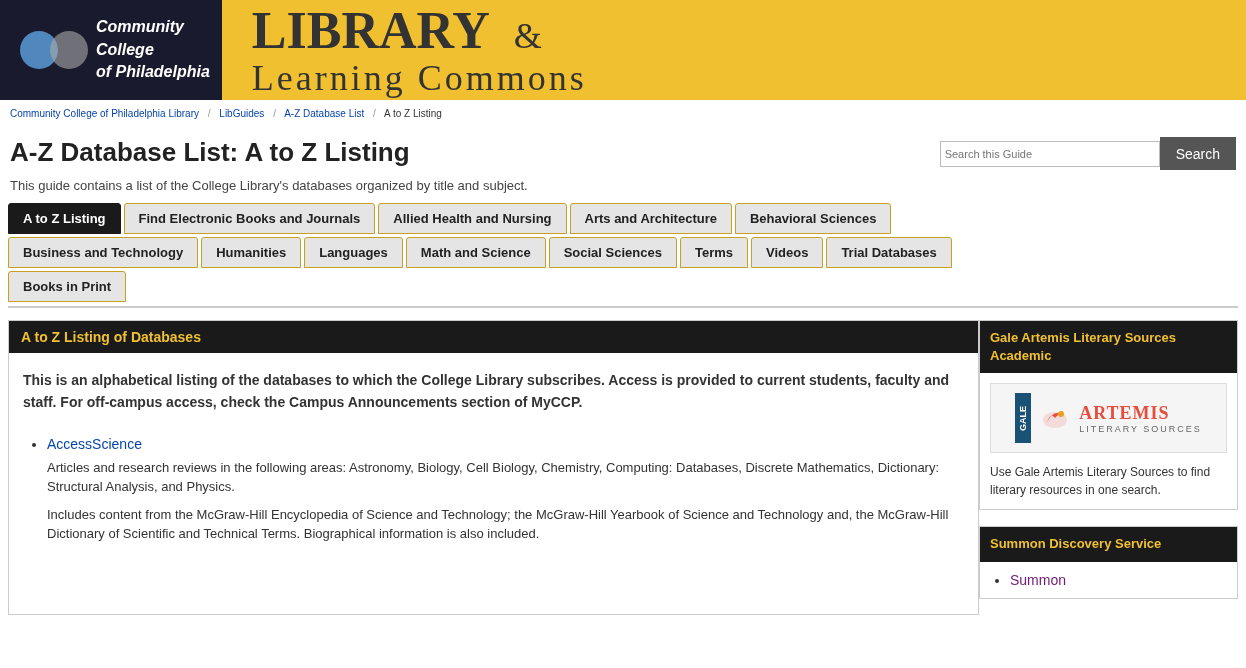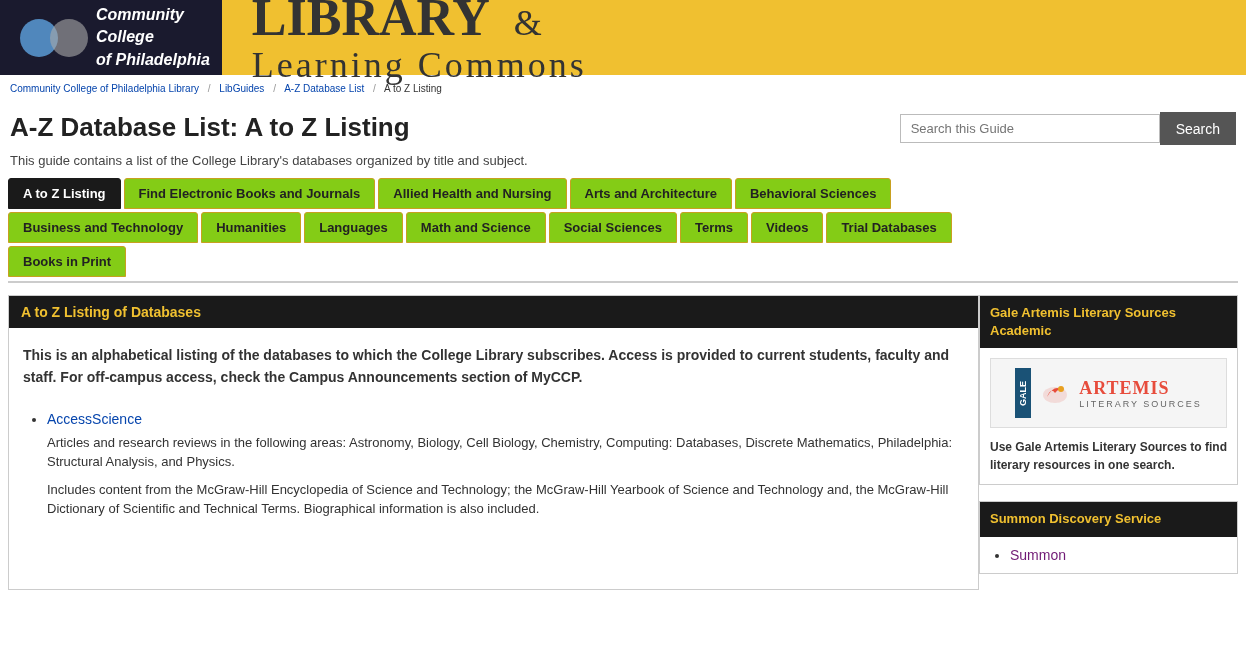--- a/index.html
+++ b/index.html
@@ -2,21 +2,21 @@
 <html><head>
   <meta charset="utf-8">
   <style>
     * { margin: 0; padding: 0; box-sizing: border-box; }
     body { font-family: Arial, sans-serif; font-size: 14px; color: #333; background: #fff; }
 
     
     .header {
       display: flex;
       align-items: stretch;
-      height: 75px;
+      height: 100px;
       background: #f0c030;
     }
     .header-logo {
       background: #1a1a2e;
       color: white;
       display: flex;
       align-items: center;
       padding: 10px 12px;
       min-width: 210px;
     }
@@ -81,23 +81,23 @@
       font-weight: bold;
       color: #222;
     }
     .search-box {
       display: flex;
       align-items: center;
       gap: 0;
     }
     .search-input {
       border: 1px solid #bbb;
-      padding: 6px 10px;
-      font-size: 13px;
-      width: 260px;
+      padding: 6px 4px;
+      font-size: 11px;
+      width: 220px;
       color: #aaa;
       outline: none;
     }
     .search-button {
       background: #555;
       color: white;
       border: none;
       padding: 7px 16px;
       font-size: 14px;
       cursor: pointer;
@@ -113,21 +113,21 @@
 
     
     .tabs-row1, .tabs-row2 {
       display: flex;
       flex-wrap: wrap;
       padding: 0 8px;
       gap: 3px;
       margin-bottom: 3px;
     }
     .tab {
-      background: #84cc16;
+      background: #e5e5e5;
       border: 1px solid #c8a020;
       padding: 7px 14px;
       font-size: 13px;
       font-weight: bold;
       color: #222;
       cursor: pointer;
       border-radius: 3px 3px 0 0;
       white-space: nowrap;
     }
     .tab.active {
@@ -271,21 +271,20 @@
     .artemis-subtitle-text {
       font-size: 9px;
       color: #666;
       letter-spacing: 2px;
       text-transform: uppercase;
     }
     .sidebar-desc {
       font-size: 12px;
       color: #333;
       line-height: 1.5;
-      font-weight: bold;
     }
     .sidebar-link {
       color: #701a75;
       text-decoration: none;
     }
   </style>
 </head>
 <body>
 
 <div class="header">
@@ -365,21 +364,21 @@
   <div class="content-box">
     <div class="content-box-header">A to Z Listing of Databases</div>
     <div class="content-box-body">
       <p class="intro-text">This is an alphabetical listing of the databases to which the College Library subscribes. Access is provided to current students, faculty and staff. For off-campus access, check the Campus Announcements section of MyCCP.</p>
       <div class="db-entry">
         <ul>
           <li>
             <a href="#" class="db-link">AccessScience</a>
           </li>
         </ul>
-        <p class="db-desc">Articles and research reviews in the following areas: Astronomy, Biology, Cell Biology, Chemistry, Computing: Databases, Discrete Mathematics, Philadelphia: Structural Analysis, and Physics.</p>
+        <p class="db-desc">Articles and research reviews in the following areas: Astronomy, Biology, Cell Biology, Chemistry, Computing: Databases, Discrete Mathematics, Dictionary: Structural Analysis, and Physics.</p>
         <p class="db-desc2">Includes content from the McGraw-Hill Encyclopedia of Science and Technology; the McGraw-Hill Yearbook of Science and Technology and, the McGraw-Hill Dictionary of Scientific and Technical Terms. Biographical information is also included.</p>
       </div>
     </div>
   </div>
 
   <div class="sidebar">
 
     <div class="sidebar-box">
       <div class="sidebar-box-header">Gale Artemis Literary Sources Academic</div>
       <div class="sidebar-box-body">

